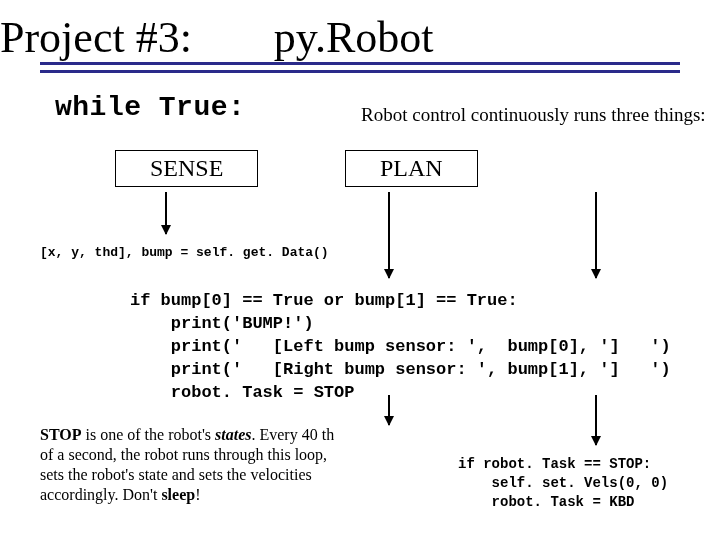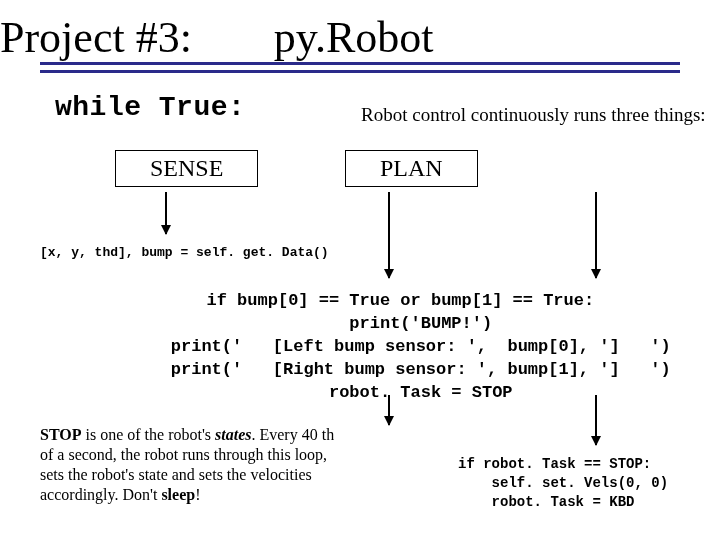--- a/index.html
+++ b/index.html
@@ -73,21 +73,20 @@
     font-size: 13px;
   }
 
   .code-block {
     position: absolute;
     top: 290px;
     left: 130px;
     font-size: 17px;
     line-height: 1.35;
     white-space: pre;
-    text-align: center;
   }
 
   .stop-note {
     position: absolute;
     top: 425px;
     left: 40px;
     width: 310px;
     font-size: 16px;
     line-height: 1.25;
   }

